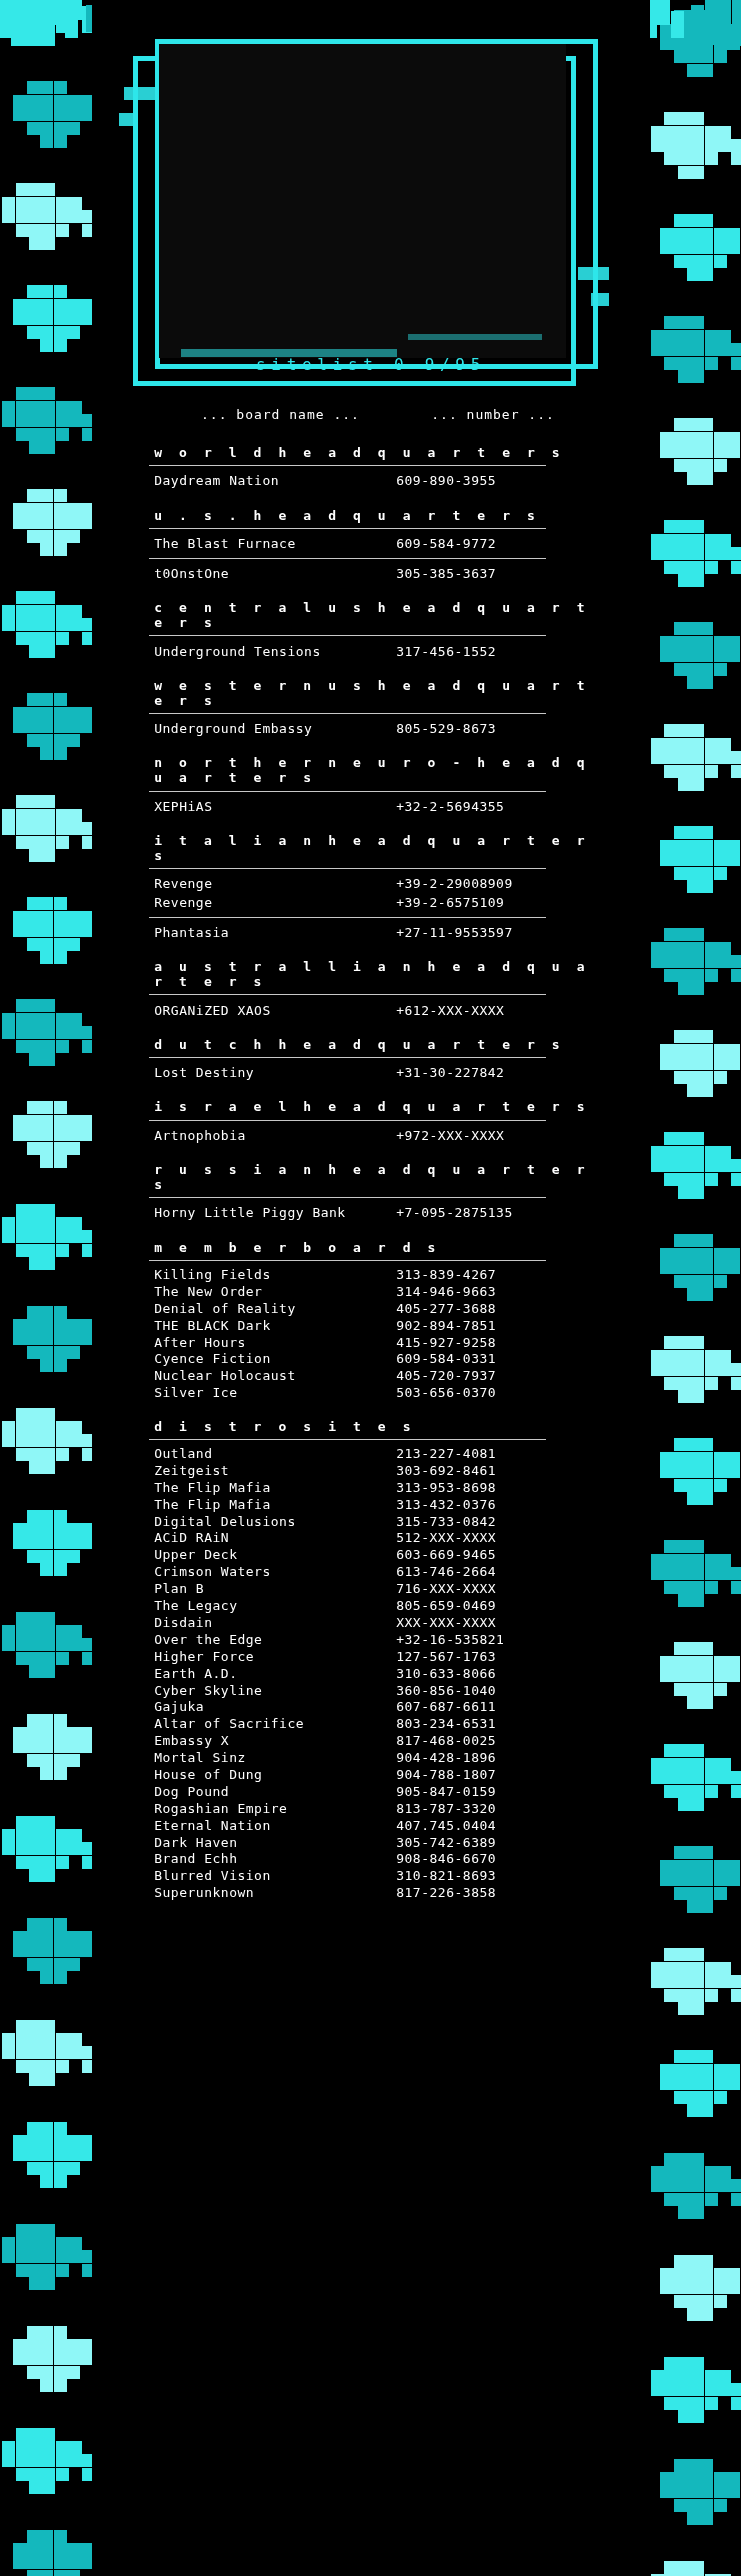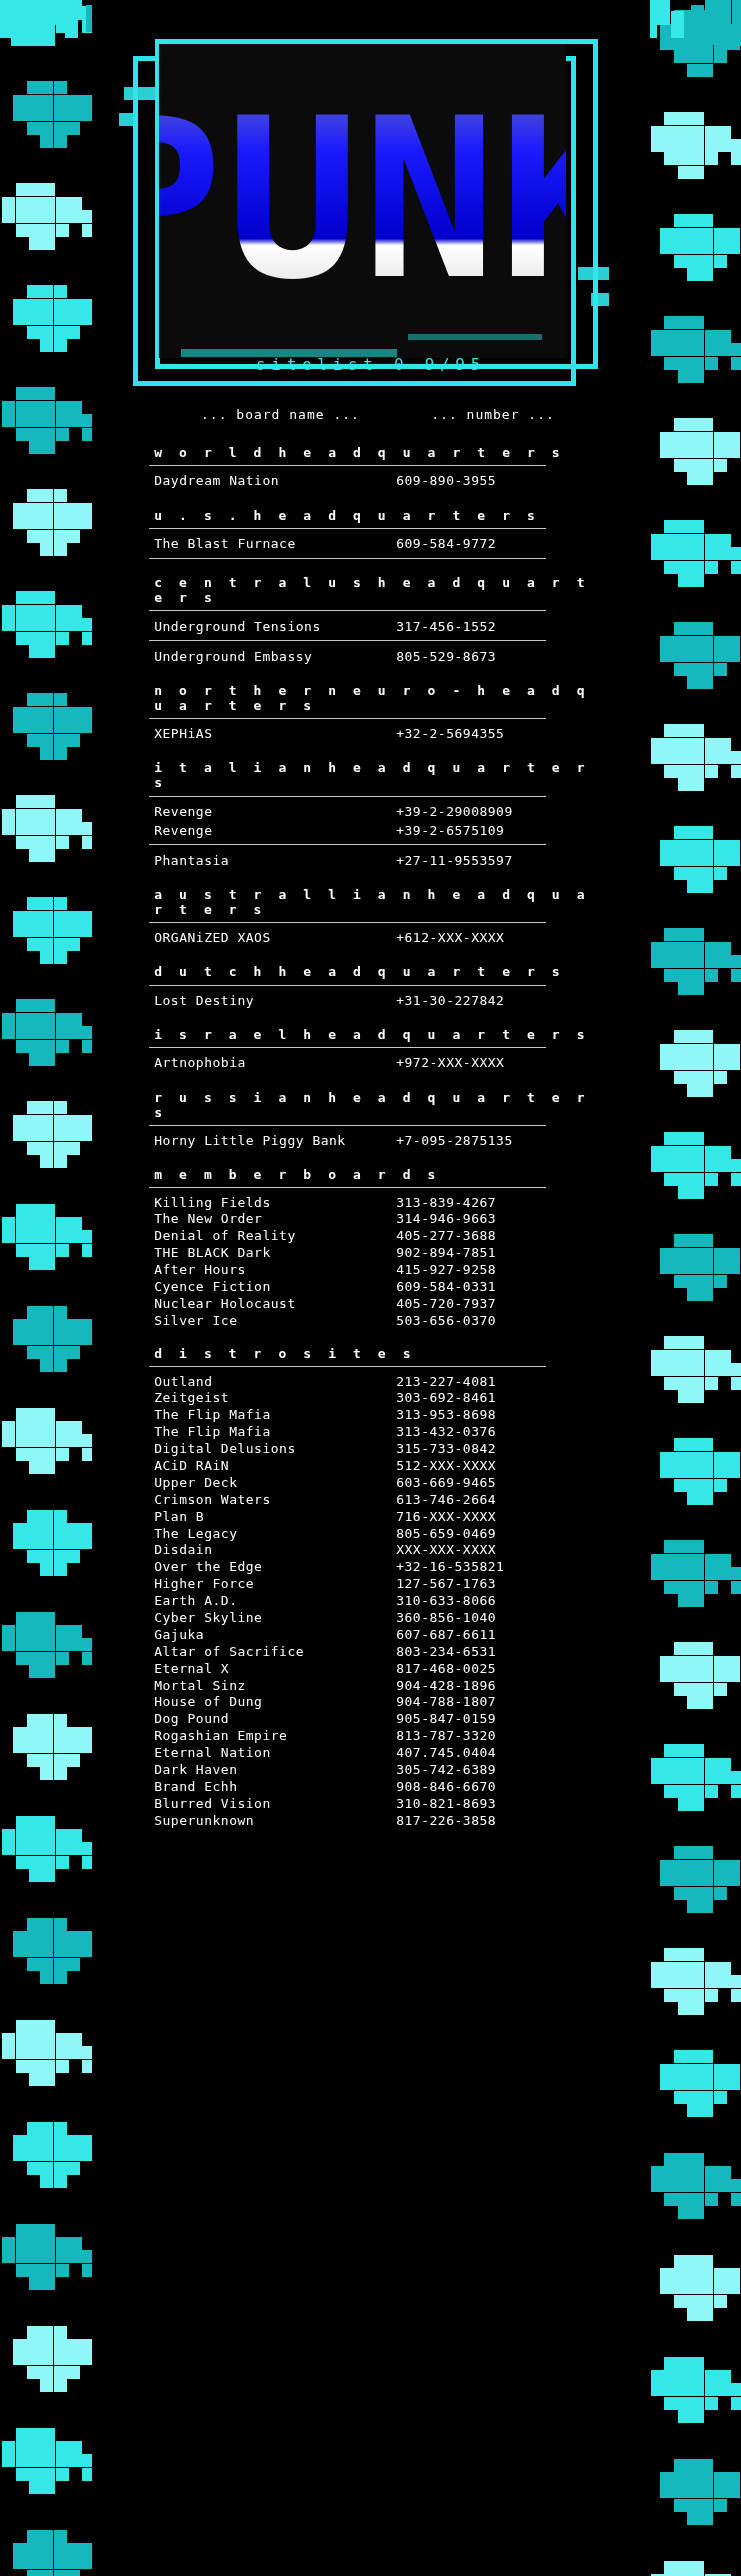--- a/index.html
+++ b/index.html
@@ -1486,21 +1486,20 @@
     <div class="blob dim" style="left: 732px; top: 45px; width: 13.4px; height: 13.4px;"></div>
   </div>
 
 <div class="content">
 
   <div class="logo-wrap">
     <div class="logo-frame">
       <div class="outline"></div>
       <div class="outline2"></div>
       <div class="logo-bg"></div>
-      <div class="logo-text">PUNK</div>
       <div class="logo-glitch" style="left:5.2px;  top:62px; width:31px;  height:13.4px;"></div>
       <div class="logo-glitch" style="left:0px;   top:88px; width:17.5px;  height:13.4px;"></div>
       <div class="logo-glitch" style="left:459px; top:242px; width:31px;  height:13.4px;"></div>
       <div class="logo-glitch" style="left:472px; top:268px; width:17.5px;  height:13.4px;"></div>
       <div class="logo-glitch" style="left:62px; top:324px; width:216px; height:8.2px; opacity:.55;"></div>
       <div class="logo-glitch" style="left:289px; top:309px; width:134px; height:6.2px; opacity:.45;"></div>
     </div>
     <div class="sitelist-label">sitelist 0 9/95</div>
   </div>
 
@@ -1514,25 +1513,29 @@
         <div class="hr"></div>
         <div class="rows">
           <div class="row"><div class="bname">Daydream Nation</div><div class="bnum">609-890-3955</div></div>
         </div>
         <div class="section-title">u . s .   h e a d q u a r t e r s</div>
         <div class="hr"></div>
         <div class="rows">
           <div class="row"><div class="bname">The Blast Furnace</div><div class="bnum">609-584-9772</div></div>
         </div>
         <div class="hr"></div>
+        <div class="rows">
+          <div class="row"><div class="bname">t0OnstOne</div><div class="bnum">305-385-3637</div></div>
+        </div>
         <div class="section-title">c e n t r a l   u   s   h e a d q u a r t e r s</div>
         <div class="hr"></div>
         <div class="rows">
           <div class="row"><div class="bname">Underground Tensions</div><div class="bnum">317-456-1552</div></div>
         </div>
+        <div class="section-title">w e s t e r n   u   s   h e a d q u a r t e r s</div>
         <div class="hr"></div>
         <div class="rows">
           <div class="row"><div class="bname">Underground Embassy</div><div class="bnum">805-529-8673</div></div>
         </div>
         <div class="section-title">n o r t h e r n   e u r o - h e a d q u a r t e r s</div>
         <div class="hr"></div>
         <div class="rows">
           <div class="row"><div class="bname">XEPHiAS</div><div class="bnum">+32-2-5694355</div></div>
         </div>
         <div class="section-title">i t a l i a n   h e a d q u a r t e r s</div>
@@ -1590,21 +1593,21 @@
           <div class="row"><div class="bname">Crimson Waters</div><div class="bnum">613-746-2664</div></div>
           <div class="row"><div class="bname">Plan B</div><div class="bnum">716-XXX-XXXX</div></div>
           <div class="row"><div class="bname">The Legacy</div><div class="bnum">805-659-0469</div></div>
           <div class="row"><div class="bname">Disdain</div><div class="bnum">XXX-XXX-XXXX</div></div>
           <div class="row"><div class="bname">Over the Edge</div><div class="bnum">+32-16-535821</div></div>
           <div class="row"><div class="bname">Higher Force</div><div class="bnum">127-567-1763</div></div>
           <div class="row"><div class="bname">Earth A.D.</div><div class="bnum">310-633-8066</div></div>
           <div class="row"><div class="bname">Cyber Skyline</div><div class="bnum">360-856-1040</div></div>
           <div class="row"><div class="bname">Gajuka</div><div class="bnum">607-687-6611</div></div>
           <div class="row"><div class="bname">Altar of Sacrifice</div><div class="bnum">803-234-6531</div></div>
-          <div class="row"><div class="bname">Eternal X</div><div class="bnum">817-468-0025</div></div>
+          <div class="row"><div class="bname">Embassy X</div><div class="bnum">817-468-0025</div></div>
           <div class="row"><div class="bname">Mortal Sinz</div><div class="bnum">904-428-1896</div></div>
           <div class="row"><div class="bname">House of Dung</div><div class="bnum">904-788-1807</div></div>
           <div class="row"><div class="bname">Dog Pound</div><div class="bnum">905-847-0159</div></div>
           <div class="row"><div class="bname">Rogashian Empire</div><div class="bnum">813-787-3320</div></div>
           <div class="row"><div class="bname">Eternal Nation</div><div class="bnum">407.745.0404</div></div>
           <div class="row"><div class="bname">Dark Haven</div><div class="bnum">305-742-6389</div></div>
           <div class="row"><div class="bname">Brand Echh</div><div class="bnum">908-846-6670</div></div>
           <div class="row"><div class="bname">Blurred Vision</div><div class="bnum">310-821-8693</div></div>
           <div class="row"><div class="bname">Superunknown</div><div class="bnum">817-226-3858</div></div>
         </div>

